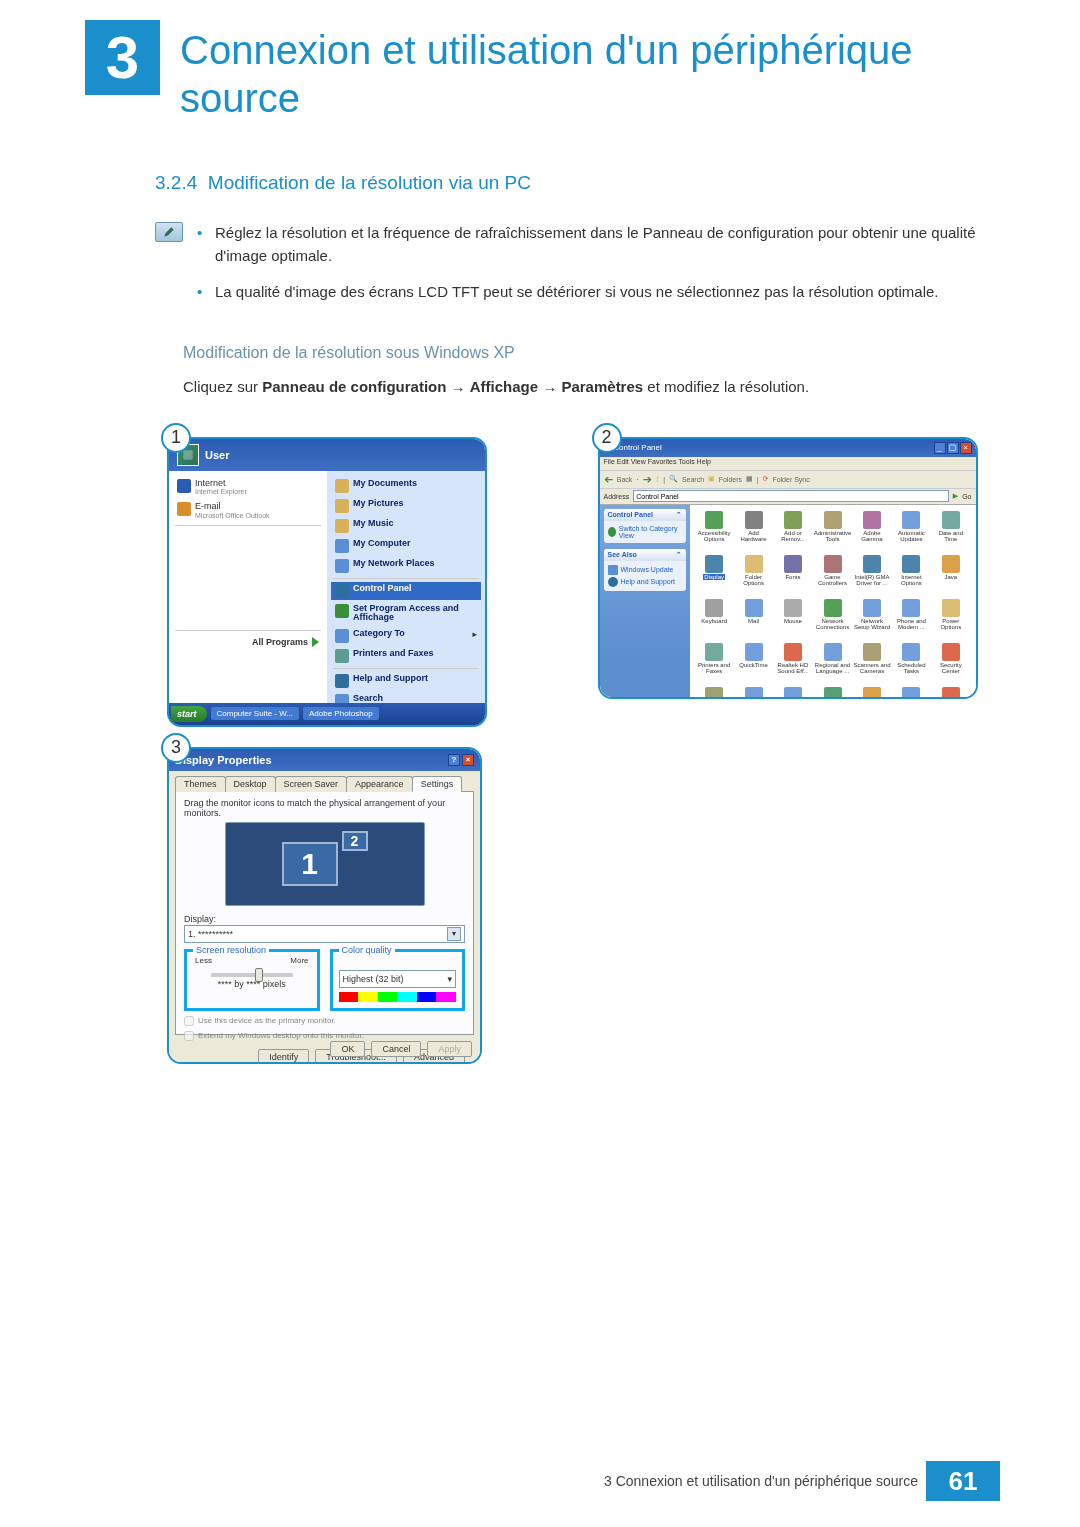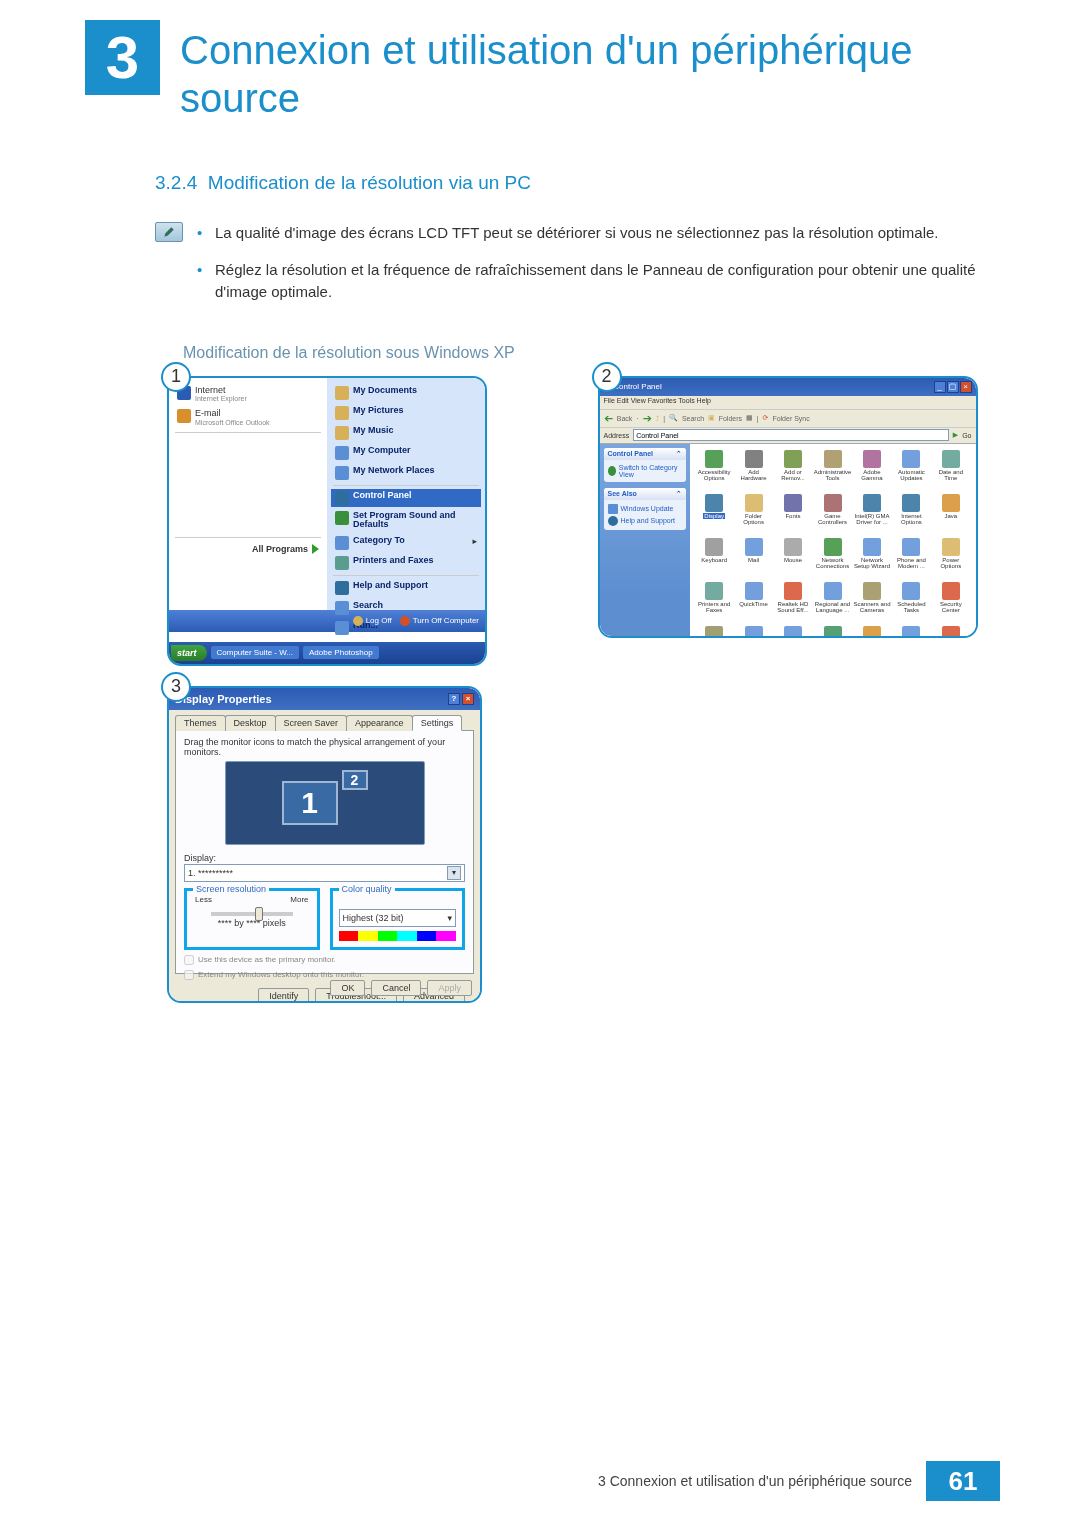--- a/index.html
+++ b/index.html
@@ -200,21 +200,21 @@
   .cq-inner { display:flex; gap:3px; margin-top:14px; align-items:center;}
   .cq-sel { flex:1; border:1px solid #7f9db9; height:18px; font-size:9px; padding:1px 3px; background:#fff; display:flex;align-items:center;}
   .cq-bar { height:10px; display:flex; margin-top:4px;}
   .cq-bar span{flex:1;}
   .dp-chk { font-size:8px; color:#888; display:flex; align-items:center; gap:4px; margin-top:5px;}
   .dp-chk input { width:10px; height:10px;}
   .dp-btnrow { display:flex; gap:6px; justify-content:flex-end; margin-top:8px;}
   .dp-btn { background:#ece9d8; border:1px solid #919b9c; font-size:9px; padding:2px 10px; border-radius:2px;}
   .dp-actrow { display:flex; justify-content:flex-end; gap:6px; padding:0 8px 6px 8px;}
   
-  .footer { position:absolute; bottom:26px; right:80px; display:flex; align-items:center; gap:14px;}
+  .footer { position:absolute; bottom:26px; right:80px; display:flex; align-items:center; gap:8px;}
   .footer-text { font-size:14px; color:#444;}
   .page-box { background:#1a8fcc; color:#fff; font-size:26px; font-weight:bold; width:74px; height:40px; display:flex; align-items:center; justify-content:center;}
   .tiny-ico { width:10px;height:10px;border-radius:1px;display:inline-block; }
 </style>
 </head>
 <body>
 
 <div class="header">
   <div class="chapter-box">3</div>
   <div class="chapter-title">Connexion et utilisation d'un périphérique source</div>
@@ -225,34 +225,45 @@
     <span>3.2.4</span>&nbsp;&nbsp;<span>Modification de la résolution via un PC</span>
   </div>
 
   <div class="info-row">
     <div class="info-icon">
       <svg viewBox="0 0 24 24">
           <path fill="#2e6e57" d="M4 20l2-6 10-10 4 4-10 10-6 2z"></path>
         </svg>
     </div>
     <ul class="bullet-list">
+      <li>Réglez la résolution et la fréquence de rafraîchissement dans le Panneau de configuration pour obtenir une qualité d'image optimale.</li>
       <li>La qualité d'image des écrans LCD TFT peut se détériorer si vous ne sélectionnez pas la résolution optimale.</li>
-      <li>Réglez la résolution et la fréquence de rafraîchissement dans le Panneau de configuration pour obtenir une qualité d'image optimale.</li>
     </ul>
   </div>
 
   <div class="sub-heading">Modification de la résolution sous Windows XP</div>
+  <div class="instruction">
+    <span>Cliquez sur </span><span class="strong">Panneau de configuration</span><span> → </span><span class="strong">Affichage</span><span> → </span><span class="strong">Paramètres</span><span> et modifiez la résolution.</span>
+  </div>
 
   <div class="fig-grid">
 
     <div class="fig-cell">
       <div class="circ">1</div>
       <div class="stem"></div>
       <div class="frame">
         <div class="startmenu">
+          <div class="sm-top">
+            <div class="sm-avatar">
+              <svg viewBox="0 0 24 24" width="14" height="14">
+                  <rect fill="#fff" x="4" y="4" width="16" height="16" rx="2" opacity=".3"></rect>
+                </svg>
+            </div>
+            <span>User</span>
+          </div>
           <div class="sm-body">
             <div class="sm-left">
               <div id="sm-left-items">
                   <div class="sm-item">
                     <span class="sm-ico" style="background:#2b5bb3"></span>
                     <span class="txt">Internet<span class="sub">Internet Explorer</span></span>
                   </div>
                   <div class="sm-item">
                     <span class="sm-ico" style="background:#d68f2b"></span>
                     <span class="txt">E-mail<span class="sub">Microsoft Office Outlook</span></span>
@@ -290,21 +301,21 @@
                   </div>
                 </div>
               <div class="sm-sep"></div>
               <div id="sm-right-b">
                   <div class="sm-item hi">
                     <span class="sm-ico" style="background:#2e6e9c"></span>
                     <span class="txt" style="font-weight:bold;color:#fff">Control Panel</span>
                   </div>
                   <div class="sm-item">
                     <span class="sm-ico" style="background:#3a8f3a"></span>
-                    <span class="txt" style="font-weight:bold;color:#0a246a">Set Program Sound and Defaults</span>
+                    <span class="txt" style="font-weight:bold;color:#0a246a">Set Program Access and Affichage</span>
                   </div>
                   <div class="sm-item">
                     <span class="sm-ico" style="background:#5a8fd6"></span>
                     <span class="txt" style="font-weight:bold;color:#0a246a">Category To</span>
                     <span style="margin-left:auto">▸</span>
                   </div>
                   <div class="sm-item">
                     <span class="sm-ico" style="background:#5a9c8f"></span>
                     <span class="txt" style="font-weight:bold;color:#0a246a">Printers and Faxes</span>
                   </div>

